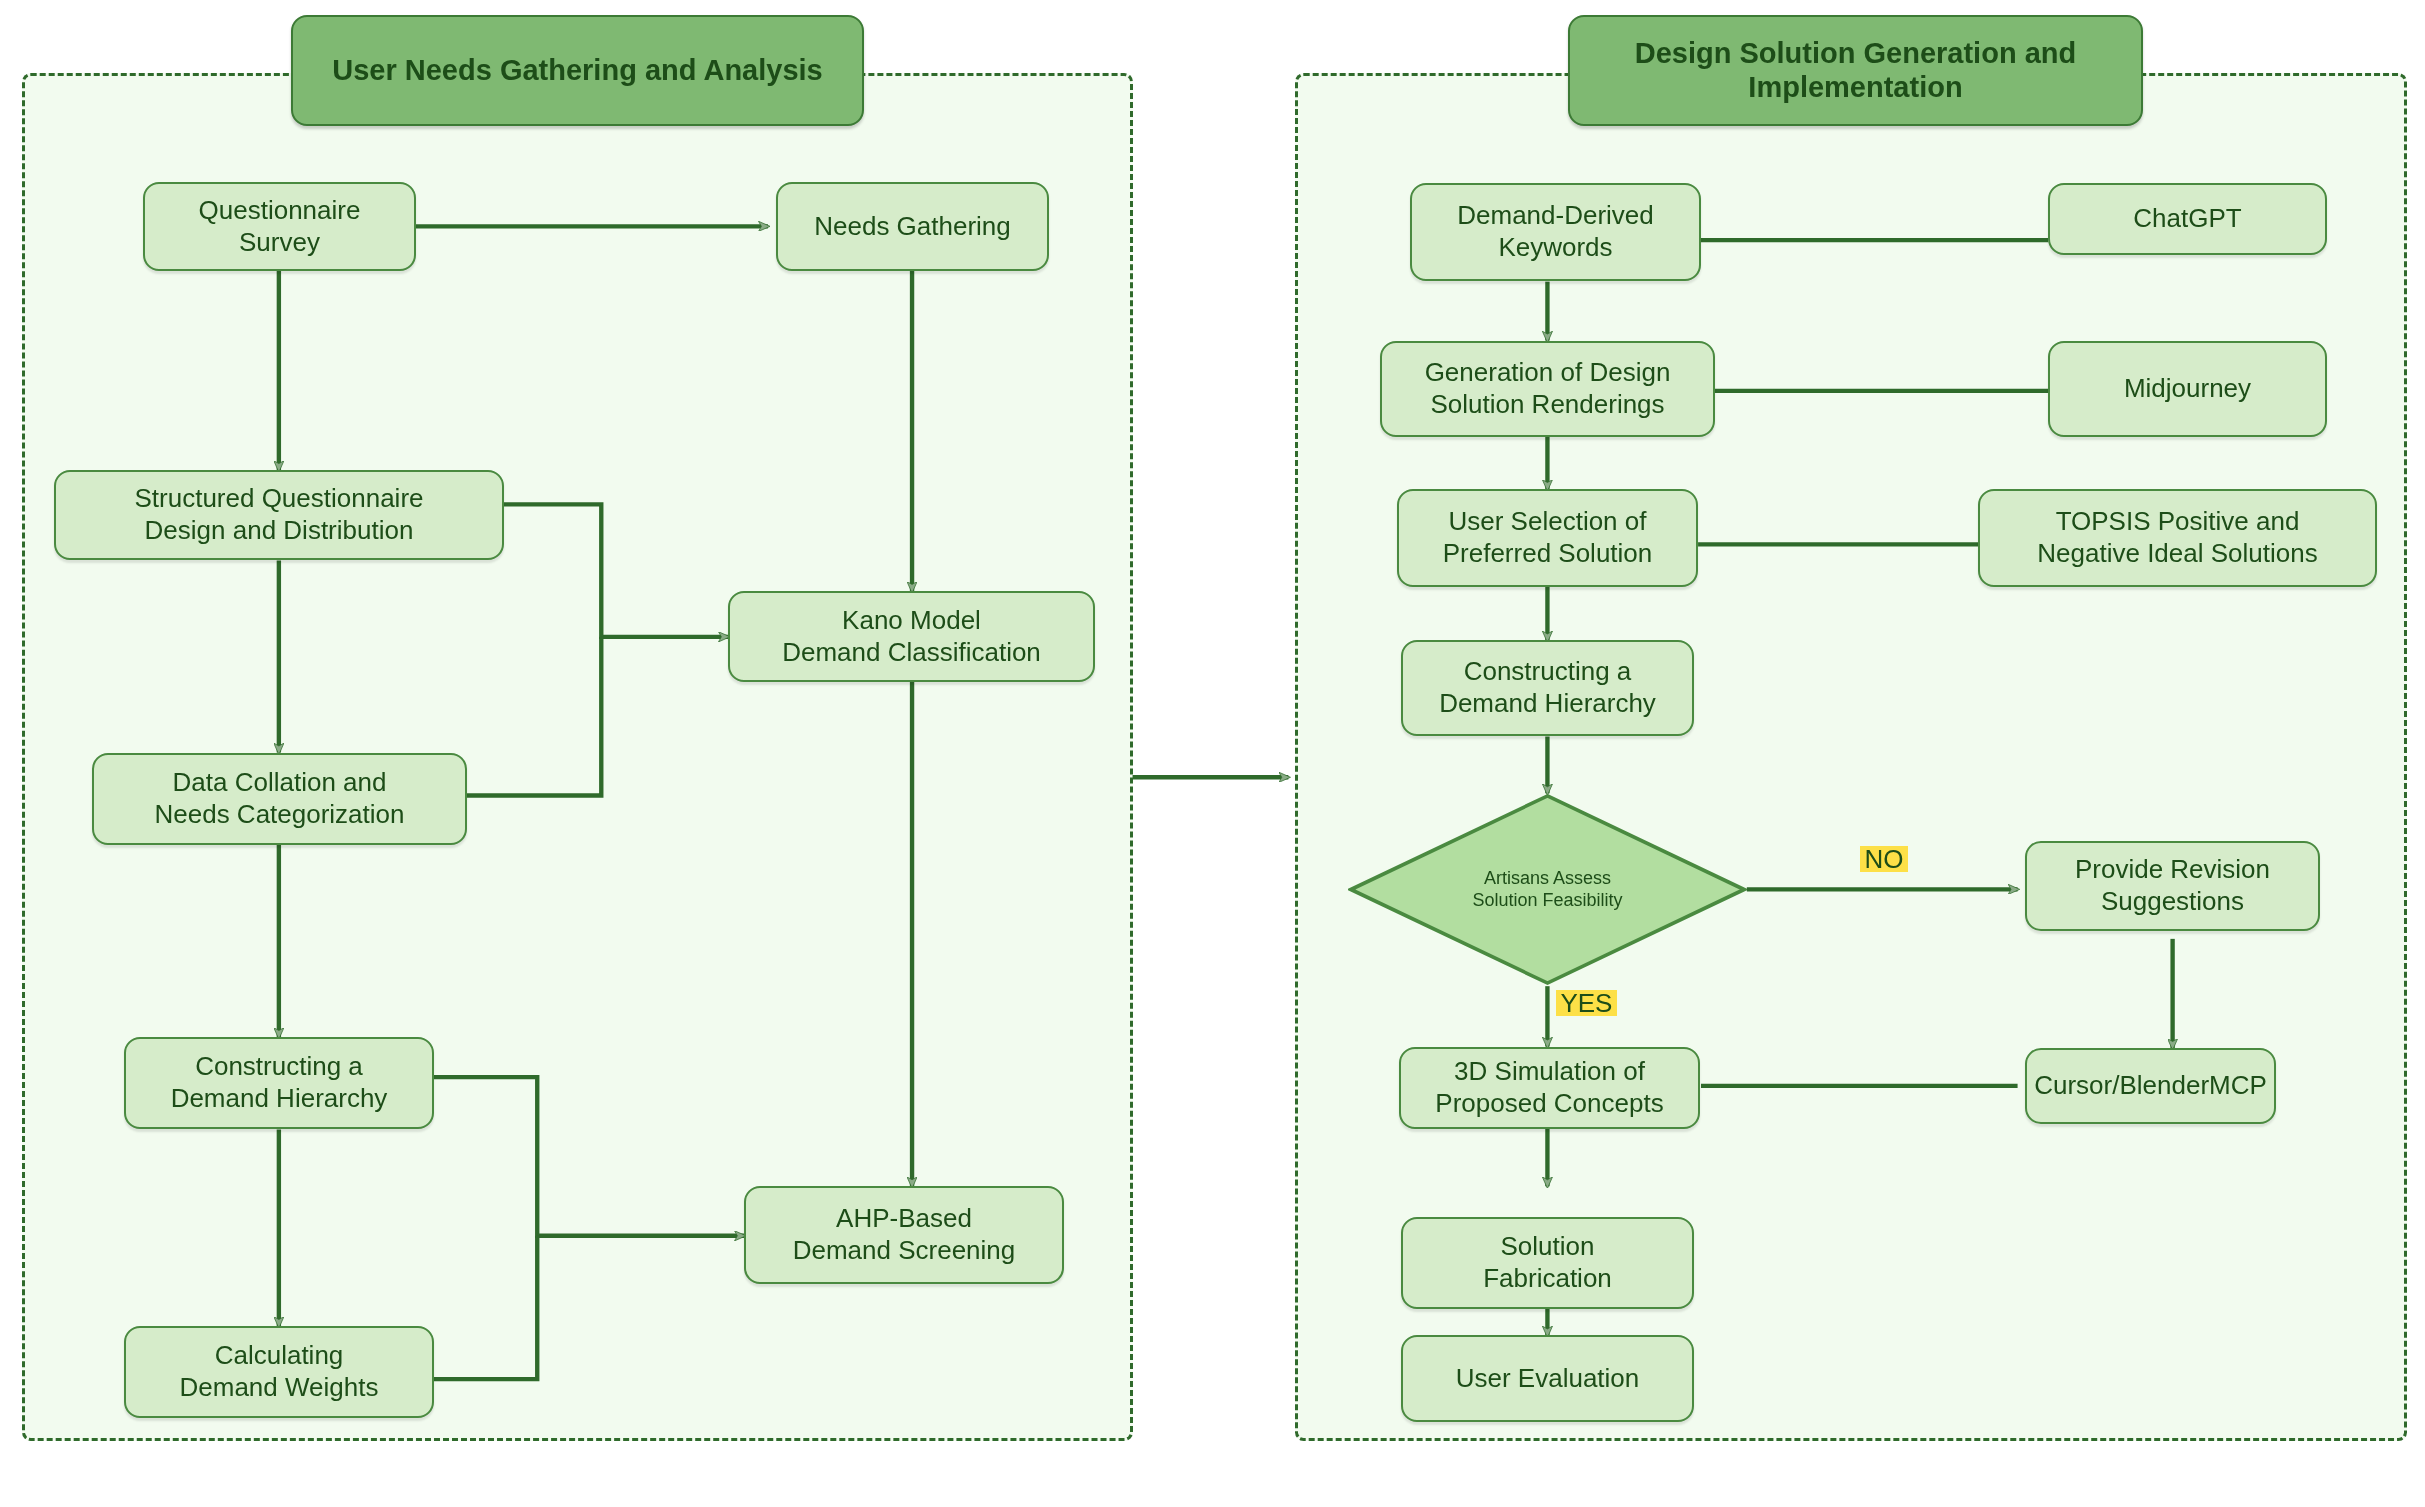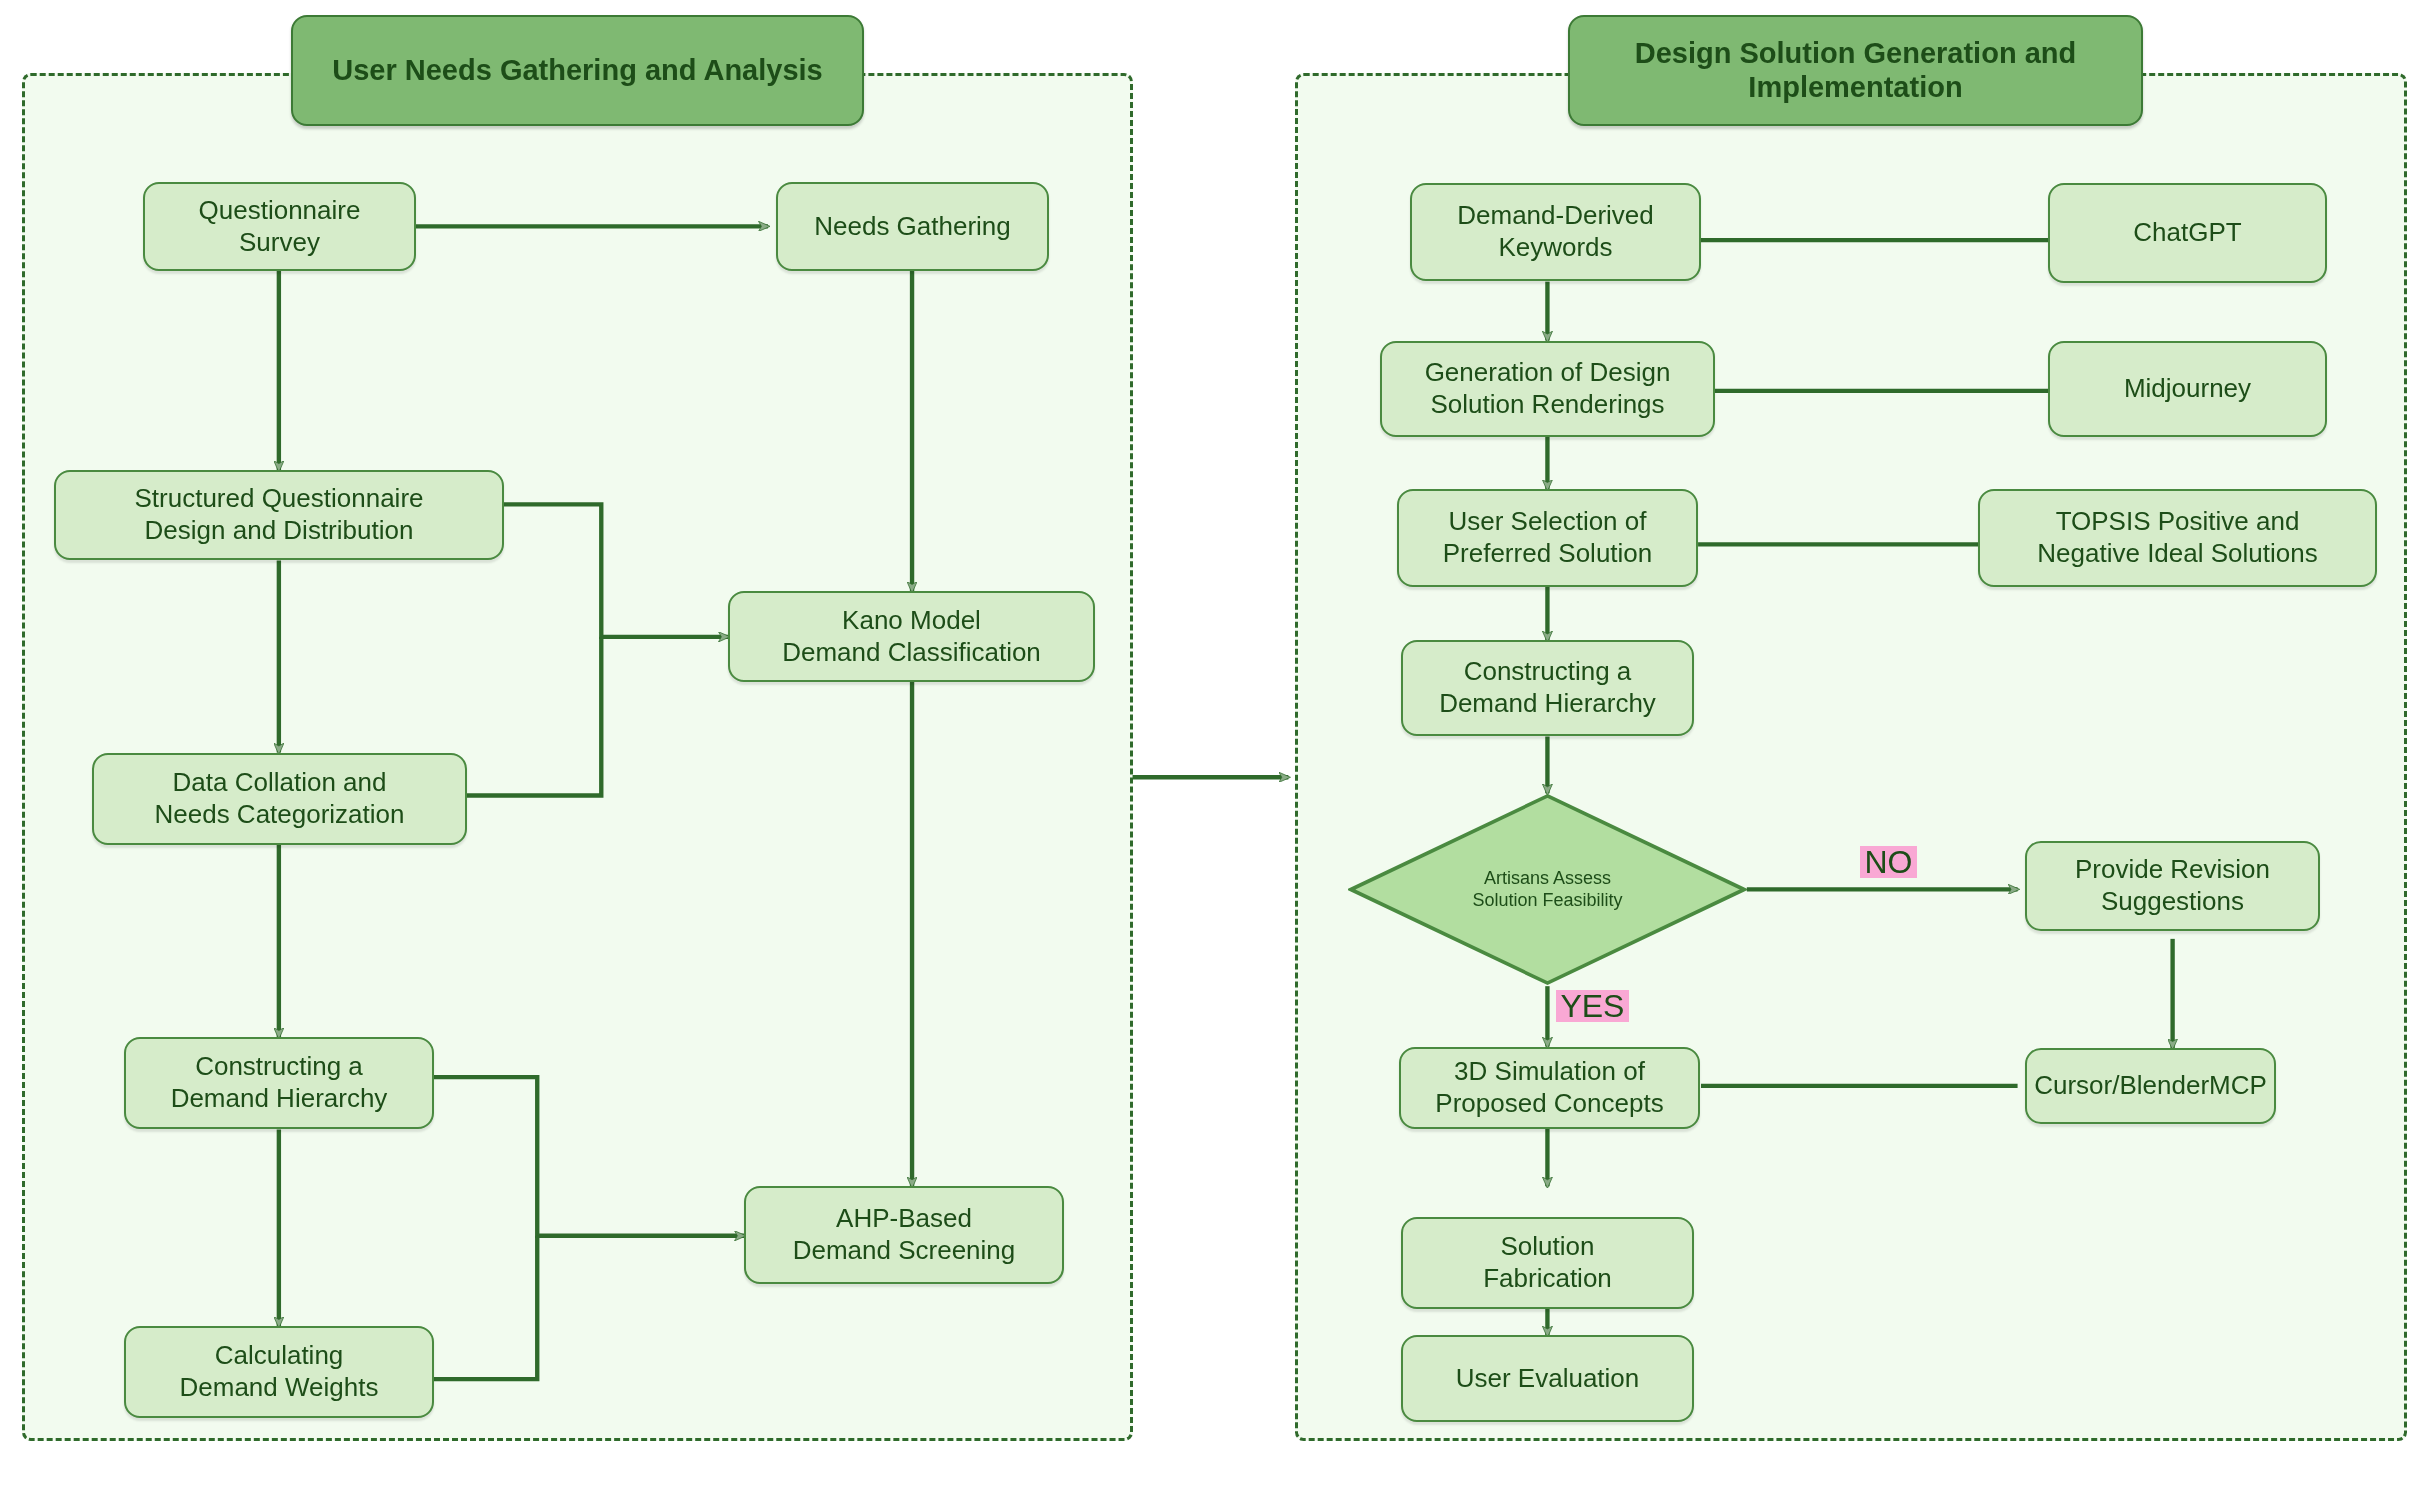--- a/index.html
+++ b/index.html
@@ -18,22 +18,22 @@
     display:flex;align-items:center;justify-content:center;text-align:center;
     color:#1d4d18;font-size:26px;line-height:1.22;box-sizing:border-box;padding:0 10.2px;
     box-shadow:0 2.2px 2.2px rgba(0,0,0,.10);}
 
   .diamond-wrap{position:absolute;}
   .diamond-wrap .dshape{position:absolute;left:0;top:0;width:100%;height:100%;}
   .diamond-wrap .dlabel{position:absolute;left:0;top:0;width:100%;height:100%;
     display:flex;align-items:center;justify-content:center;text-align:center;
     color:#1d4d18;font-size:18px;line-height:1.22;}
 
-  .edge-label{position:absolute;color:#1d4d18;font-size:32px;line-height:1;
-    background:#f9a8d4;padding:0 4.4px;white-space:nowrap;}
+  .edge-label{position:absolute;color:#1d4d18;font-size:26px;line-height:1;
+    background:#fde047;padding:0 4.4px;white-space:nowrap;}
 </style>
 </head>
 <body>
 
 <div id="stage">
 
   <div class="panel" style="left:22px;top:73px;width:1111px;height:1368px;"></div>
   <div class="panel" style="left:1295px;top:73px;width:1112px;height:1368px;"></div>
 
   <svg id="wires" viewBox="0 0 3333 2072">
@@ -111,21 +111,21 @@
   <div class="node" style="left:124px;top:1037px;width:310px;height:92px;">Constructing a<br>Demand Hierarchy</div>
 
   <div class="node" style="left:744px;top:1186px;width:320px;height:98px;">AHP-Based<br>Demand Screening</div>
 
   <div class="node" style="left:124px;top:1326px;width:310px;height:92px;">Calculating<br>Demand Weights</div>
 
   <div class="title-box" style="left:1568px;top:14.6px;width:575px;height:111px;">Design Solution Generation and Implementation</div>
 
   <div class="node" style="left:1410px;top:183px;width:291px;height:98px;">Demand-Derived<br>Keywords</div>
 
-  <div class="node" style="left:2048px;top:183px;width:279px;height:100px;">ChatGPT</div>
+  <div class="node" style="left:2048px;top:183px;width:279px;height:72px;">ChatGPT</div>
 
   <div class="node" style="left:1380px;top:341px;width:335px;height:96px;">Generation of Design<br>Solution Renderings</div>
 
   <div class="node" style="left:2048px;top:341px;width:279px;height:96px;">Midjourney</div>
 
   <div class="node" style="left:1397px;top:489px;width:301px;height:98px;">User Selection of<br>Preferred Solution</div>
 
   <div class="node" style="left:1978px;top:489px;width:399px;height:98px;">TOPSIS Positive and<br>Negative Ideal Solutions</div>
 
   <div class="node" style="left:1401px;top:640px;width:293px;height:96px;">Constructing a<br>Demand Hierarchy</div>

